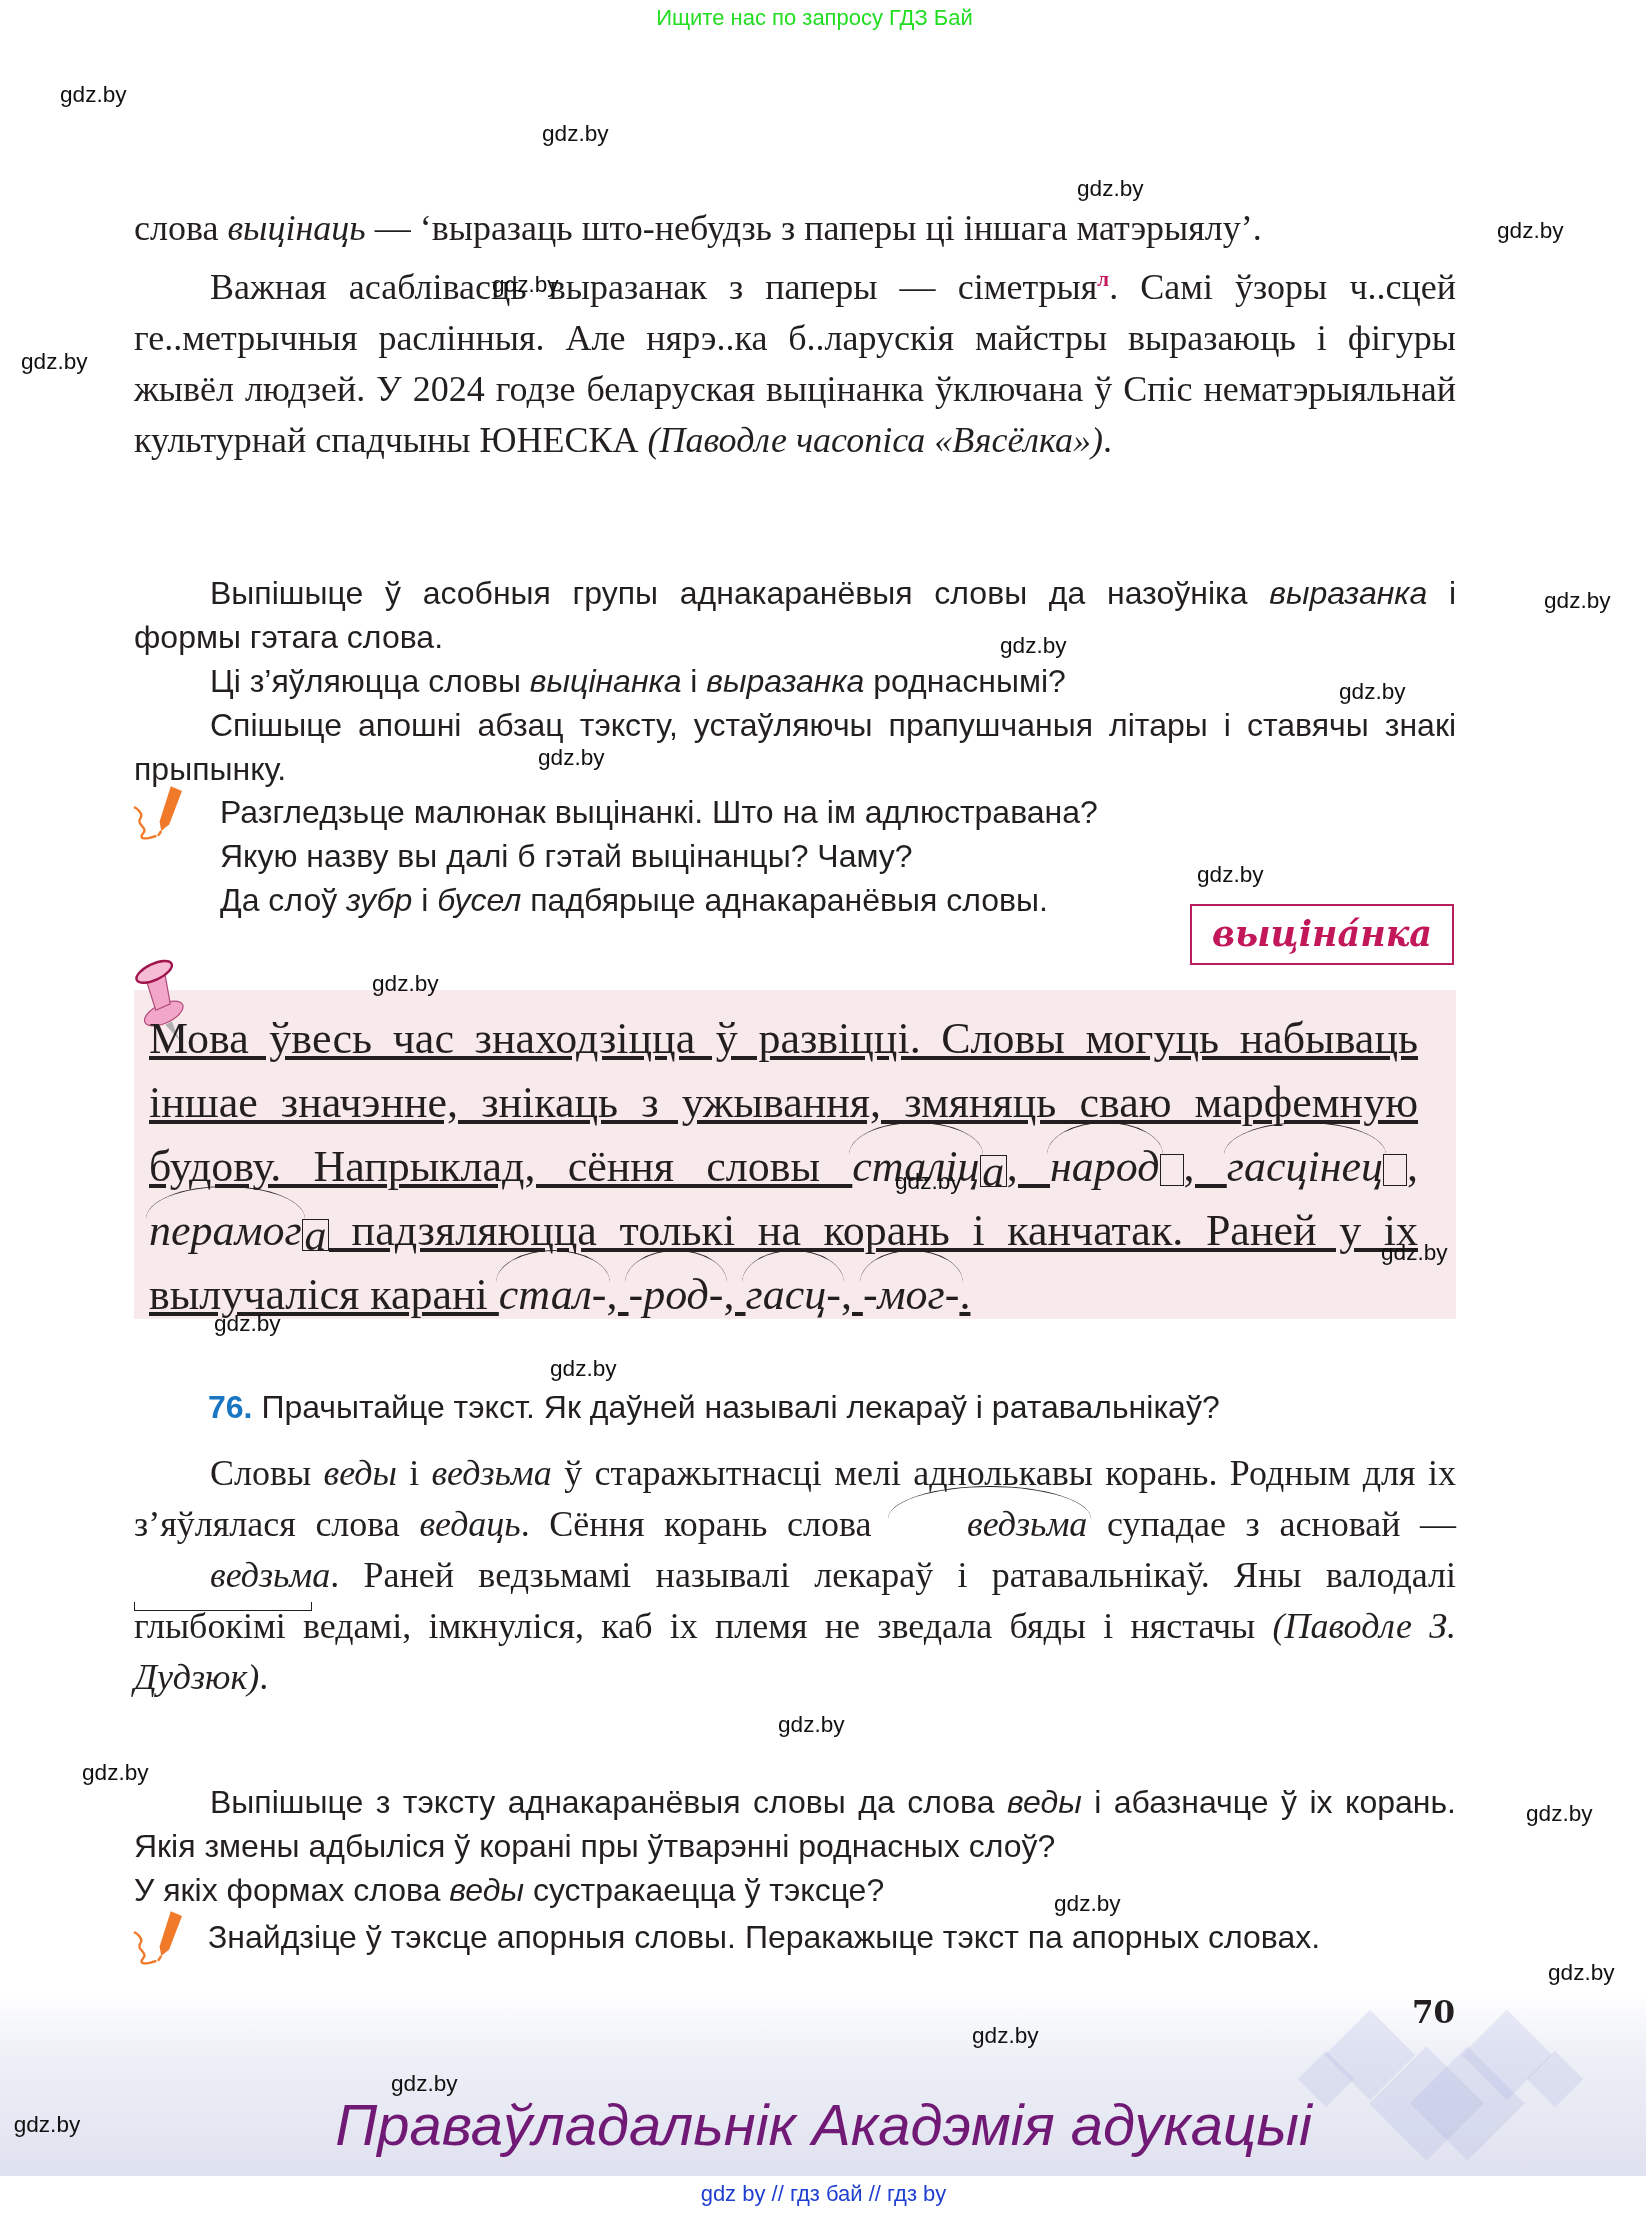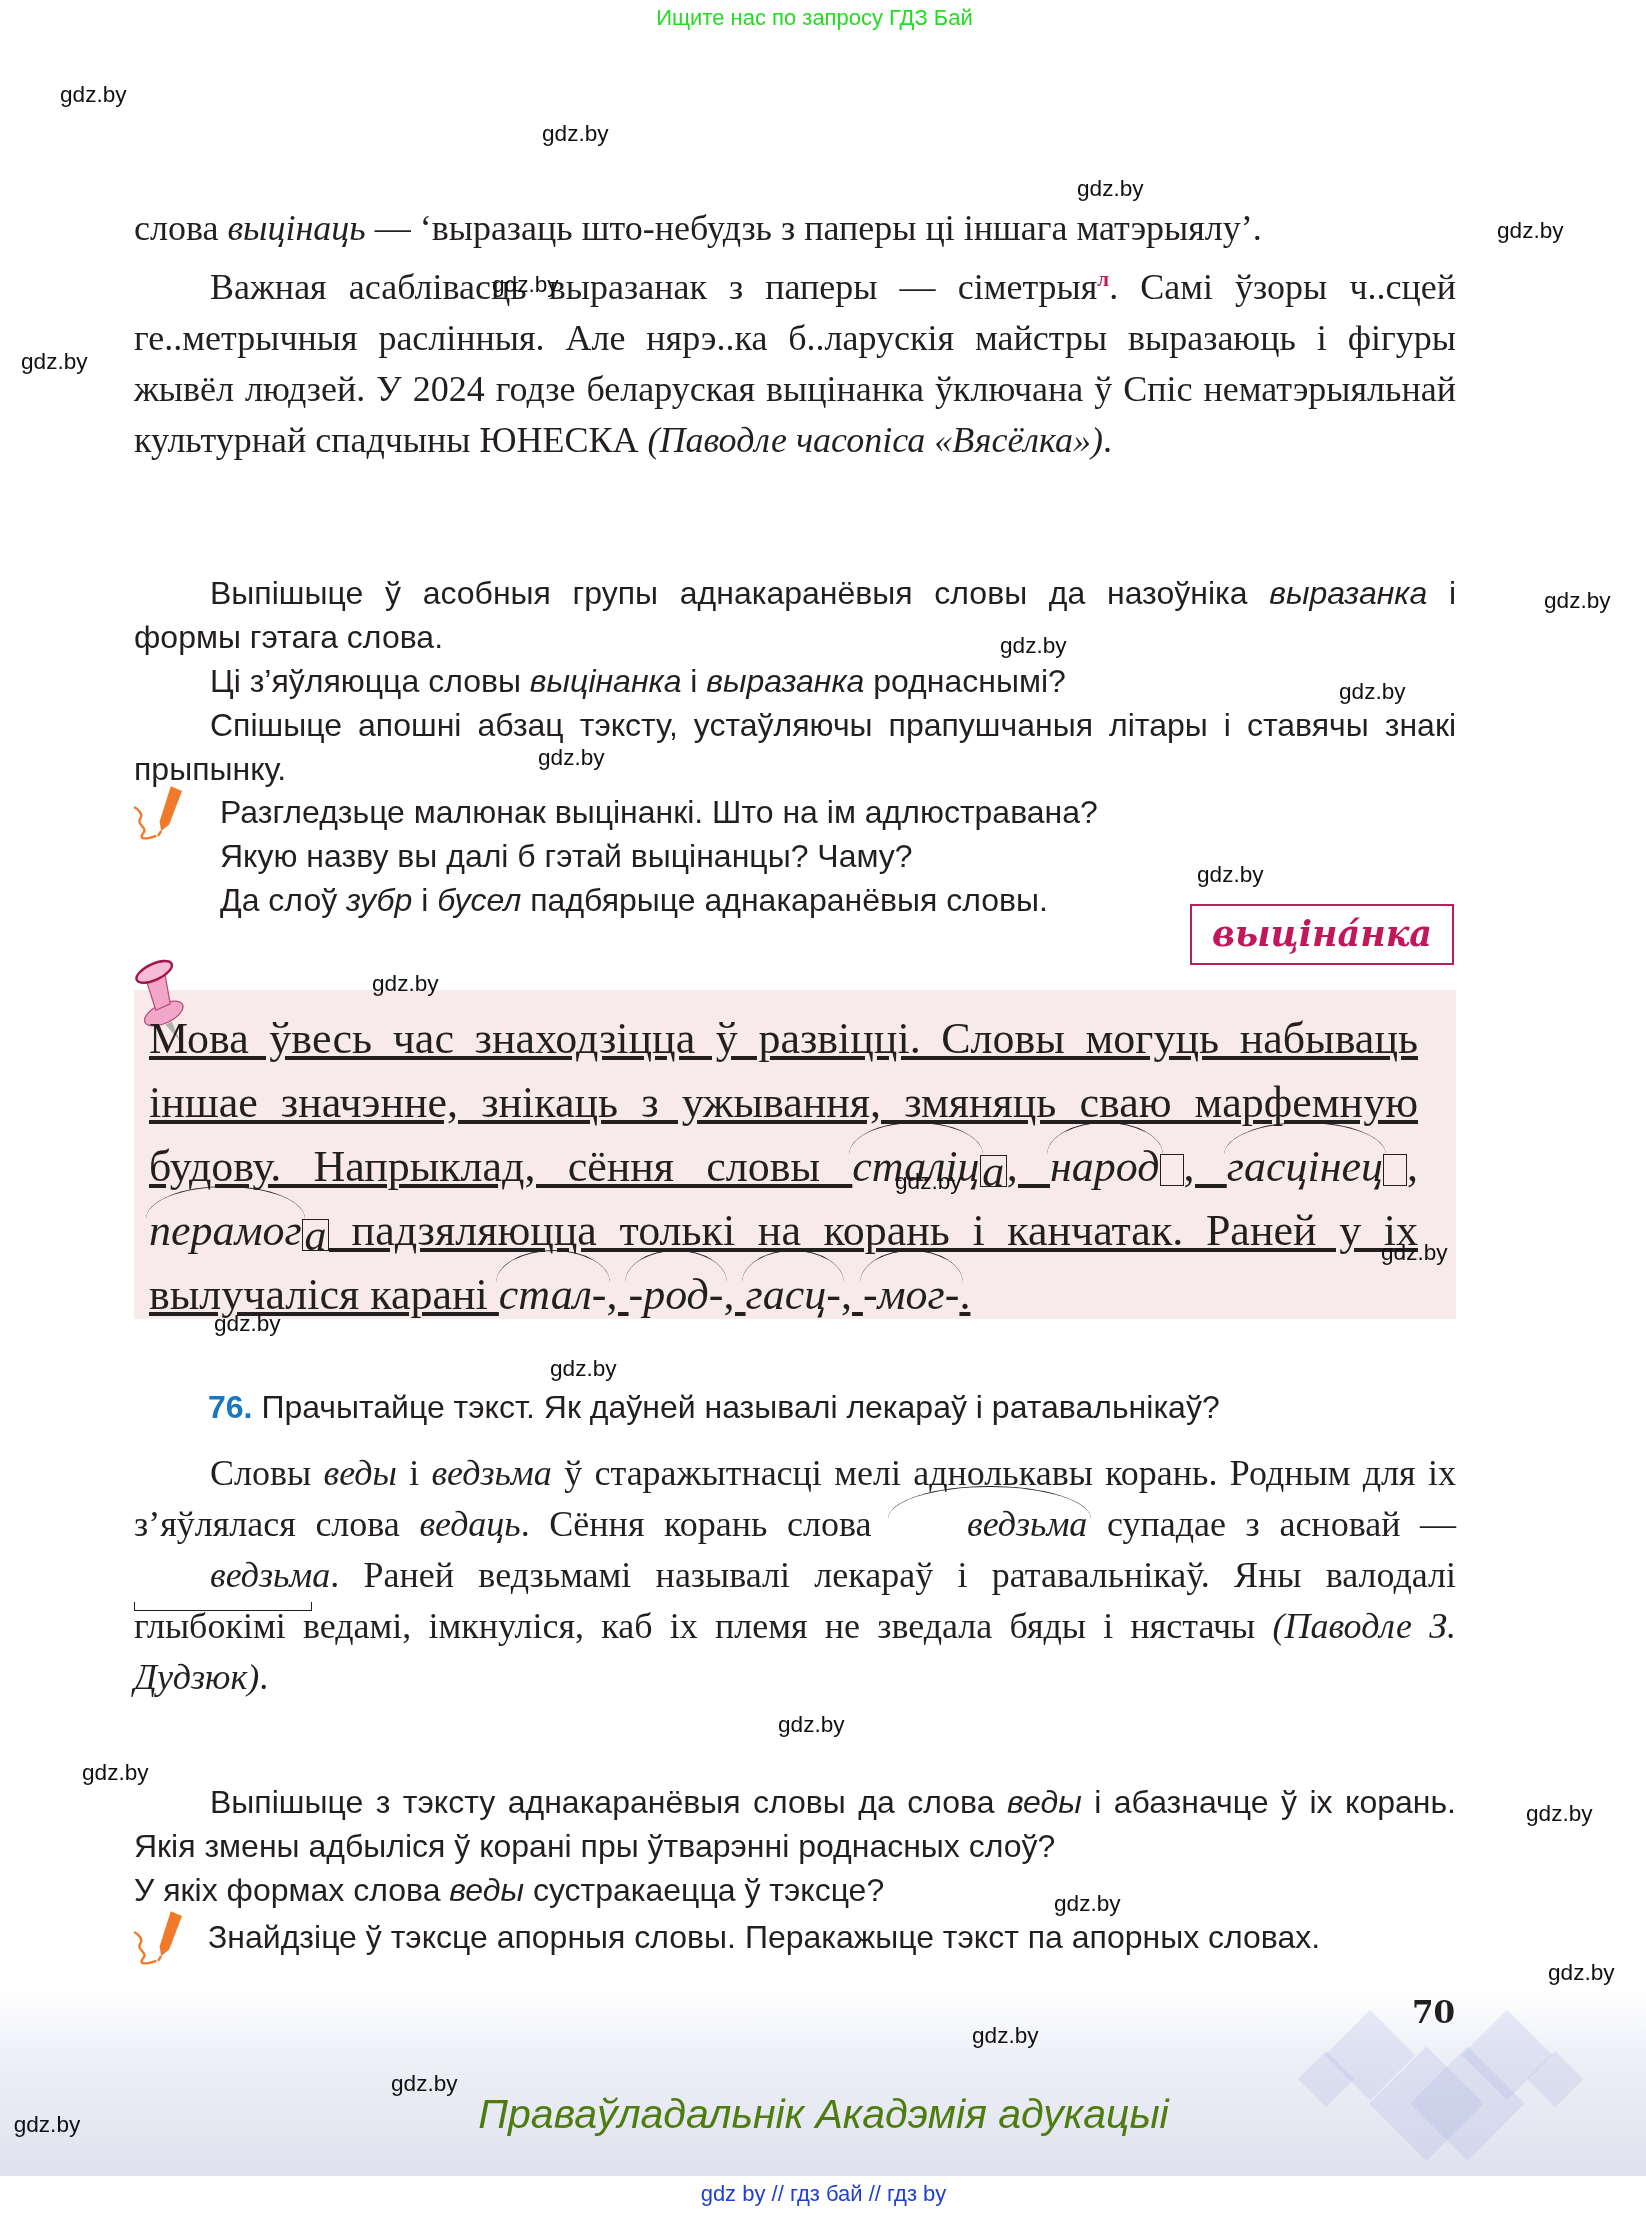--- a/index.html
+++ b/index.html
@@ -71,21 +71,21 @@
       font-size: 35px; text-align: center; line-height: 55px;
     }
     .task-num { color: #1976c2; font-weight: bold; }
     .footer-band {
       position: absolute; left: 0; top: 1991px; width: 1647px; height: 185px;
       background: linear-gradient(#ffffff 0%, #eef0f7 35%, #dfe2ef 100%);
     }
     .footer-credit {
       position: absolute; left: 0; width: 1647px; top: 2091px; text-align: center;
       font-family: "Liberation Sans", sans-serif; font-style: italic;
-      font-size: 41px; color: #4d7c0f;
+      font-size: 58px; color: #701a75;
     }
     .page-num {
       position: absolute; left: 1412px; top: 1994px;
       font-family: "DejaVu Serif", serif; font-weight: bold; font-size: 31px; color: #231f20;
     }
     .diamond {
       position: absolute; width: 64px; height: 64px; transform: rotate(45deg);
       background: rgba(170,180,225,0.25);
     }
     .bottom-links {

